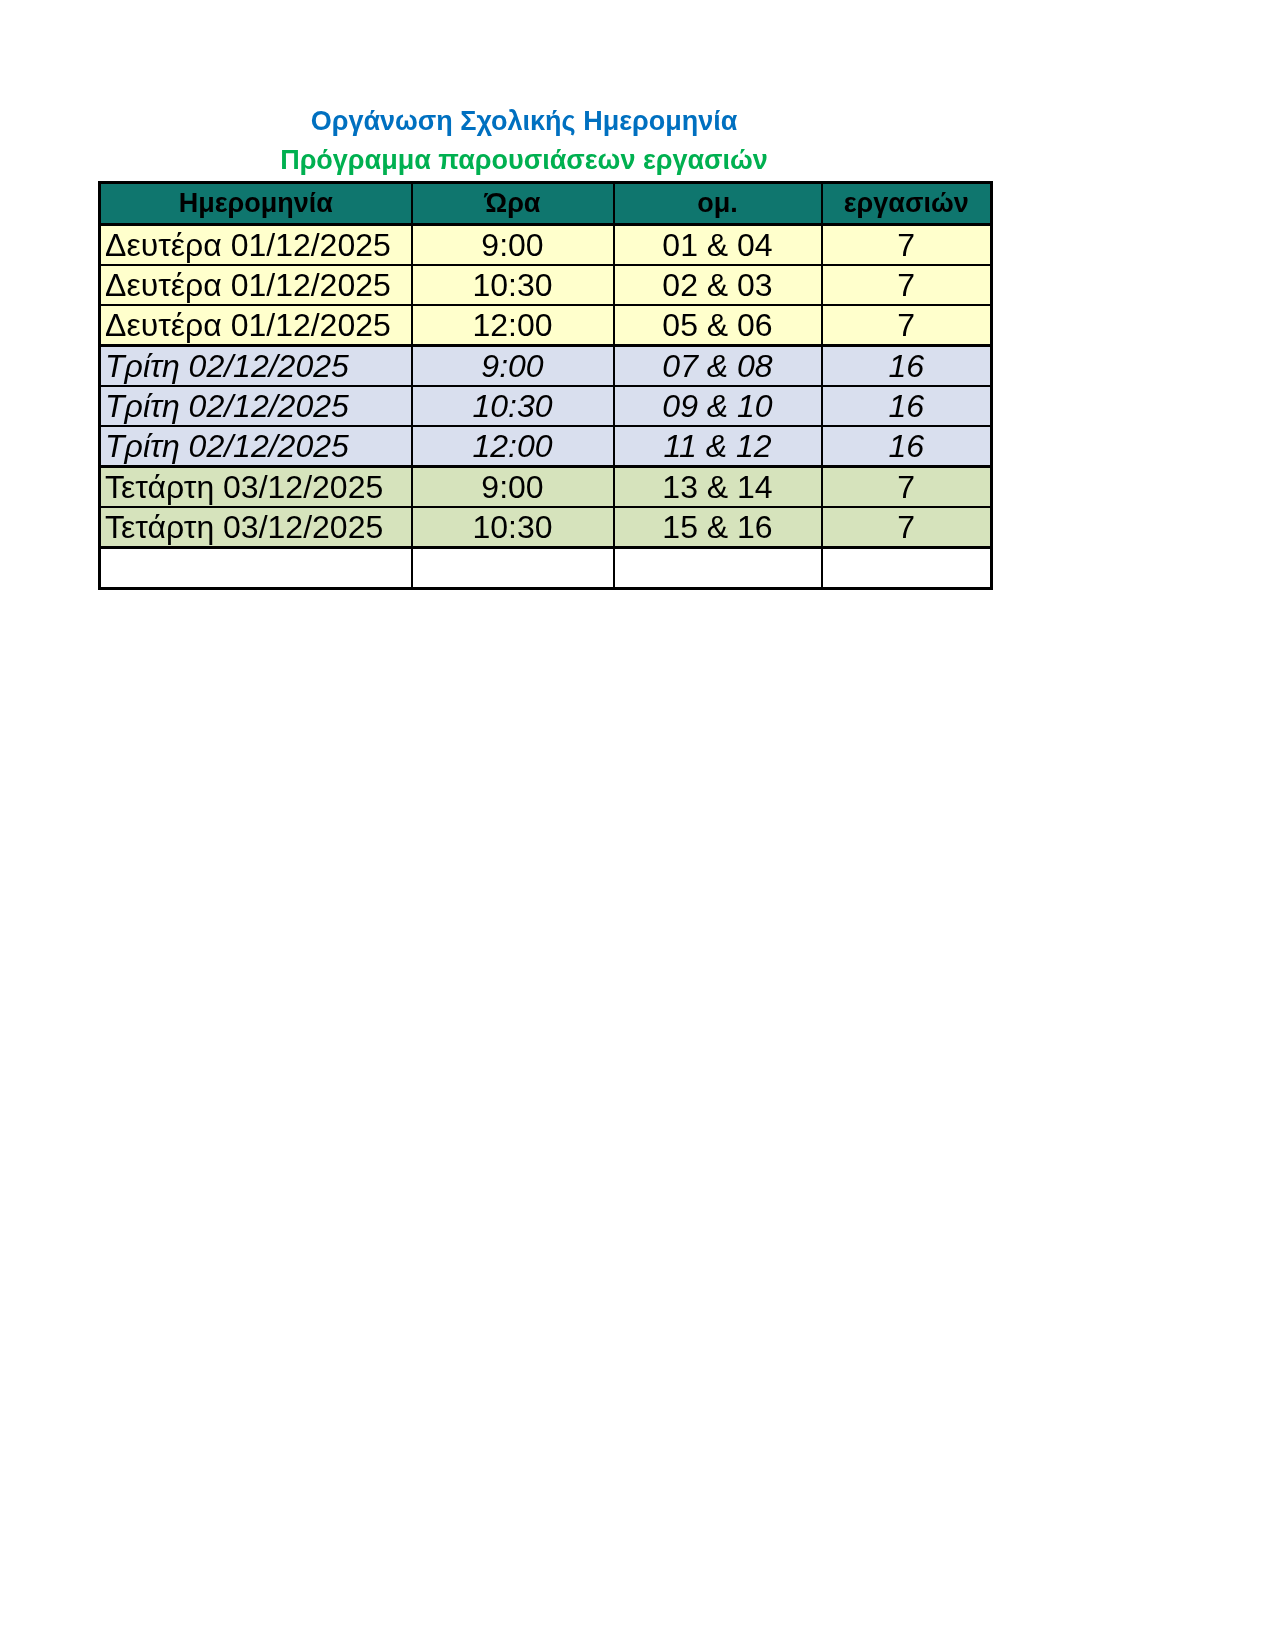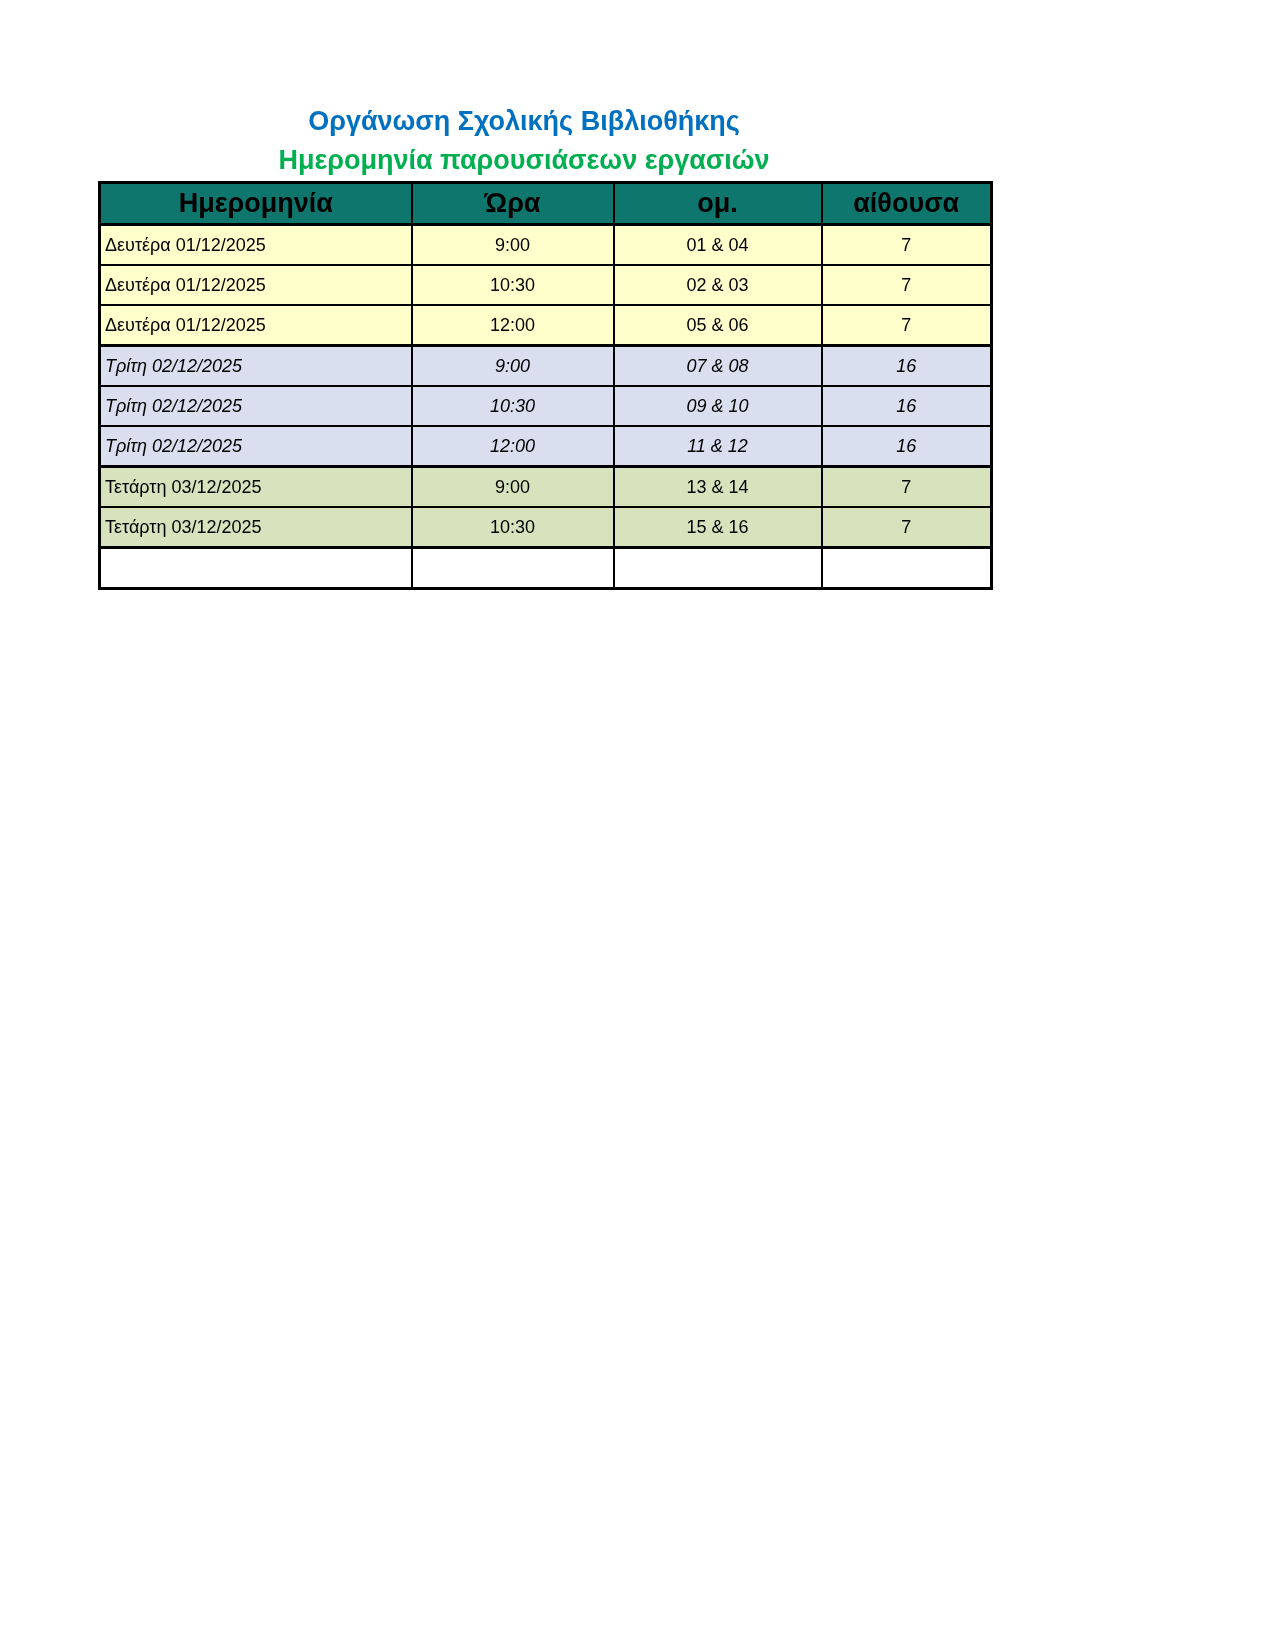--- a/index.html
+++ b/index.html
@@ -49,21 +49,21 @@
   }
   col.c-date  { width: 312px; }
   col.c-time  { width: 202px; }
   col.c-group { width: 208px; }
   col.c-room  { width: 170px; }
 
   th, td {
     border: 2px solid var(--c-border, #000000);
     height: 38px;
     padding: 0;
-    font-size: 18px;
+    font-size: 32px;
     text-align: center;
     vertical-align: middle;
     overflow: hidden;
     white-space: nowrap;
   }
   thead th {
     height: 39px;
     font-size: 27px;
     font-weight: bold;
     background: #0f766e;
@@ -76,38 +76,38 @@
   tr.day-monday    td { background: var(--c-monday, #FFFFCC); }
   tr.day-tuesday   td { background: var(--c-tuesday, #D9DFEE); font-style: italic; }
   tr.day-wednesday td { background: var(--c-wednesday, #D6E3BC); }
   tr.day-empty     td { background: #FFFFFF; }
   tr.group-start   td { border-top-width: 3px; }
 </style>
 </head>
 <body>
 
 <div class="headings">
-  <div class="page-title">Οργάνωση Σχολικής Βιβλιοθήκης</div>
-  <div class="page-subtitle">Ημερομηνία παρουσιάσεων εργασιών</div>
+  <div class="page-title">Οργάνωση Σχολικής Ημερομηνία</div>
+  <div class="page-subtitle">Πρόγραμμα παρουσιάσεων εργασιών</div>
 </div>
 
 <div class="table-wrap">
   <table class="schedule">
     <colgroup>
       <col class="c-date">
         <col class="c-time">
         <col class="c-group">
         <col class="c-room">
     </colgroup>
     <thead>
       <tr>
         <th>Ημερομηνία</th>
         <th>Ώρα</th>
         <th>ομ.</th>
-        <th>αίθουσα</th>
+        <th>εργασιών</th>
       </tr>
     </thead>
     <tbody>
       <tr class="day-monday">
         <td class="cell-date">Δευτέρα 01/12/2025</td>
         <td>9:00</td>
         <td>01 &amp; 04</td>
         <td>7</td>
       </tr>
       <tr class="day-monday">

